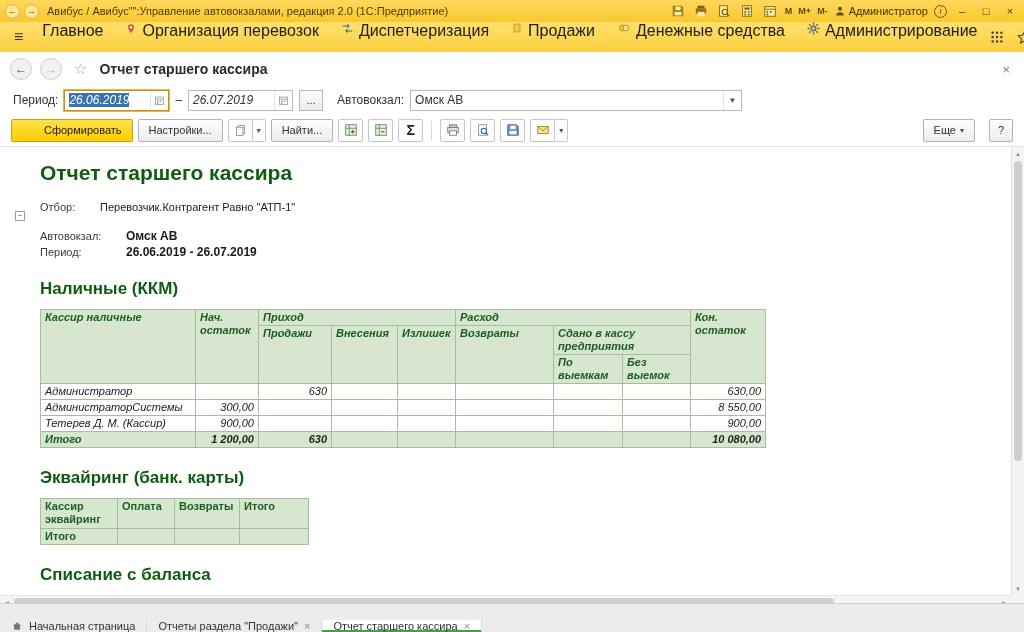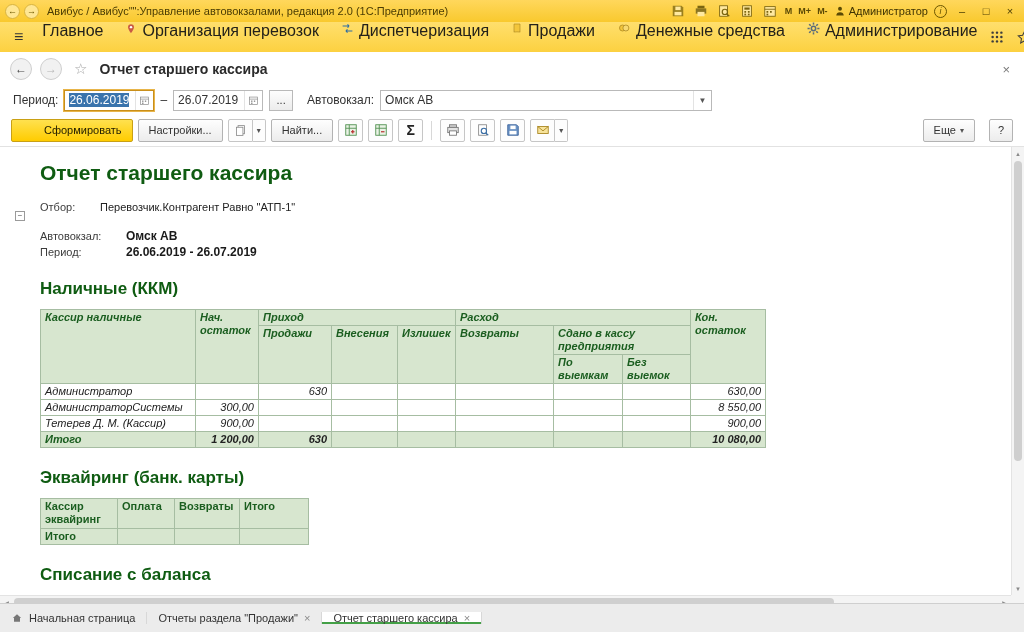--- a/index.html
+++ b/index.html
@@ -30,21 +30,21 @@
   .ph-btn{width:22px;height:22px;border-radius:50%;background:#f1f1f1;border:1px solid #cfcfcf;display:flex;align-items:center;justify-content:center;font-size:12px;color:#444;}
   .ph-btn.disabled{color:#b5b5b5;}
   .ph-star{color:#a8a8a8;font-size:15px;margin:0 4px;}
   .ph-title{font-size:14px;font-weight:bold;color:#2b2b2b;}
   .ph-close{margin-left:auto;color:#7a7a7a;font-size:13px;padding:0 4px;}
 
   
   .filters{position:absolute;top:86px;left:0;right:0;height:28px;background:#fff;display:flex;align-items:center;padding:0 13px;gap:6px;font-size:12px;color:#333;}
   .fld{height:21px;border:1px solid #b9b9b9;background:#fff;display:flex;align-items:center;}
   .fld.focused{border:1px solid #c98f1b;box-shadow:0 0 0 1px #e8b54a;}
-  .date-fld{width:90px;}
+  .date-fld{width:105px;font-style:italic;}
   .fld .txt{flex:1;padding:0 4px;font-size:12px;white-space:nowrap;overflow:hidden;}
   .sel{background:#3973ac;color:#fff;}
   .fld-ic{width:18px;height:100%;display:flex;align-items:center;justify-content:center;border-left:1px solid #e3e3e3;}
   .combo{width:332px;}
   .dd-glyph{font-size:8px;color:#555;}
   .btn-ellipsis{height:21px;min-width:24px;border:1px solid #b9b9b9;background:linear-gradient(#fdfdfd,#ececec);font-size:11px;color:#333;display:flex;align-items:center;justify-content:center;padding:0 5px;}
 
   
   .toolbar{position:absolute;top:114px;left:0;right:0;height:32px;background:#fff;display:flex;align-items:center;padding:0 11px;gap:5px;}
   .btn{height:23px;border:1px solid #b3b3b3;border-radius:2px;background:linear-gradient(#fefefe,#ececec);font-size:11px;color:#333;display:inline-flex;align-items:center;padding:0 10px;white-space:nowrap;gap:4px;}
@@ -87,21 +87,21 @@
   .vscroll .arr.bottom{position:absolute;bottom:0;left:0;right:0;}
   .vthumb{position:absolute;top:14px;left:2px;right:2px;height:300px;background:#cfcfcf;border-radius:5px;}
   .hscroll{position:absolute;left:0;right:13px;bottom:0;height:13px;background:#f4f4f4;border-top:1px solid #e3e3e3;}
   .hscroll .arr{position:absolute;top:0;bottom:0;width:13px;display:flex;align-items:center;justify-content:center;font-size:6px;color:#8a8a8a;}
   .hscroll .arr.left{left:0;}
   .hscroll .arr.right{right:0;}
   .hthumb{position:absolute;left:14px;top:2px;bottom:2px;width:820px;background:#cfcfcf;border-radius:5px;}
   .scroll-corner{position:absolute;right:0;bottom:0;width:13px;height:13px;background:#f4f4f4;}
 
   
-  .tabbar{position:absolute;left:0;right:0;bottom:0;height:29px;background:#ececec;border-top:1px solid #cfcfcf;display:flex;align-items:center;font-size:11px;color:#333;}
+  .tabbar{position:absolute;left:0;right:0;bottom:0;height:29px;background:#ececec;border-top:1px solid #cfcfcf;display:flex;align-items:flex-end;font-size:11px;color:#333;}
   .tab{display:flex;align-items:center;gap:6px;padding:0 11px;border-right:1px solid #d8d8d8;white-space:nowrap;}
   .tab.active{background:#fff;box-shadow:inset 0 -2px 0 #44a047;}
   .tab .x{color:#8a8a8a;font-size:11px;}
 </style>
 </head>
 <body>
 
 <div class="titlebar">
   <div class="nav-circle">
       <span>←</span>

